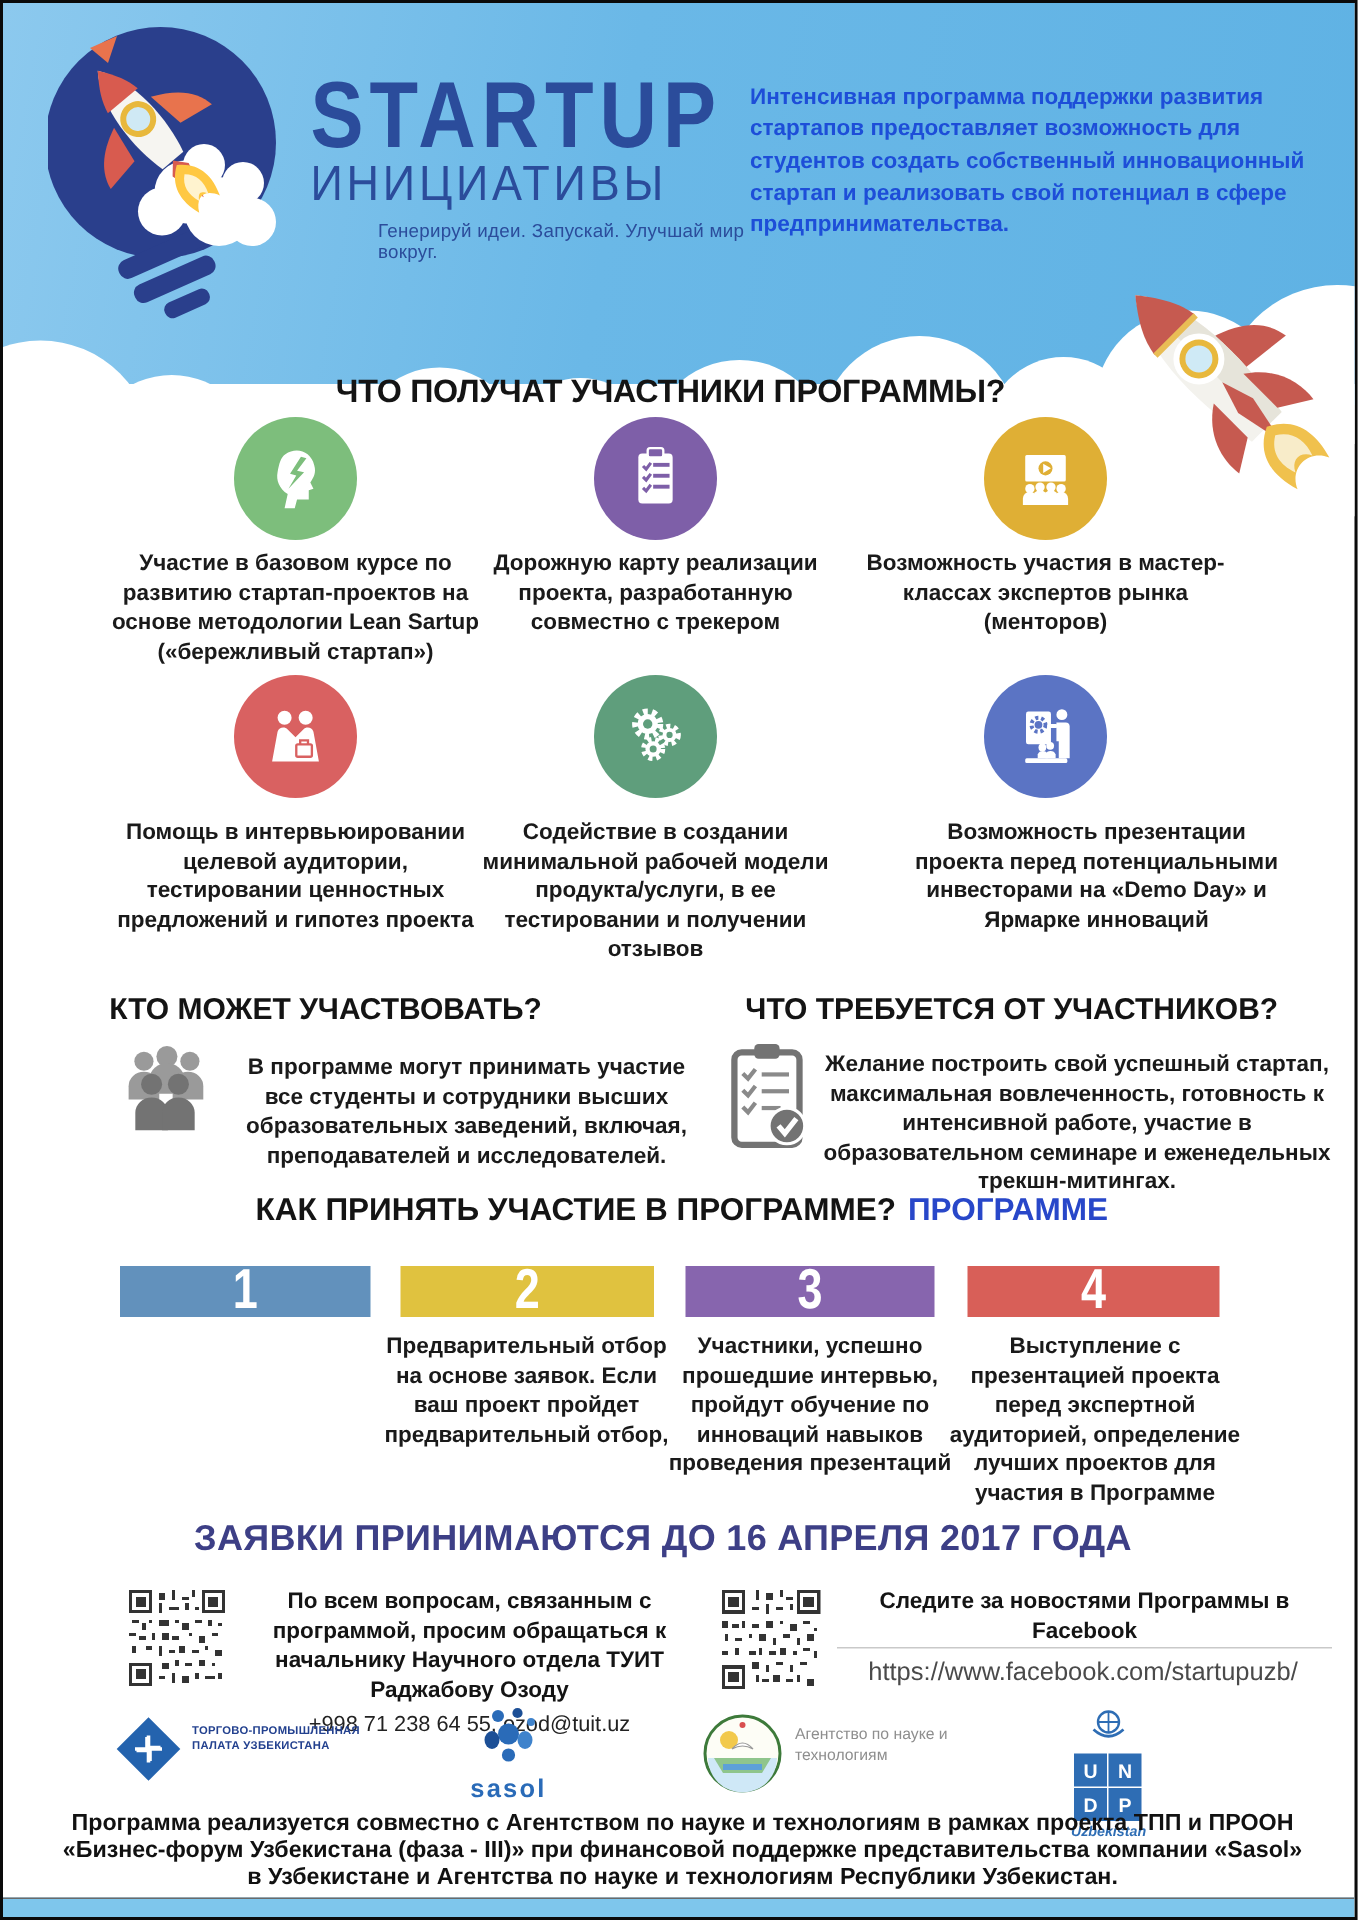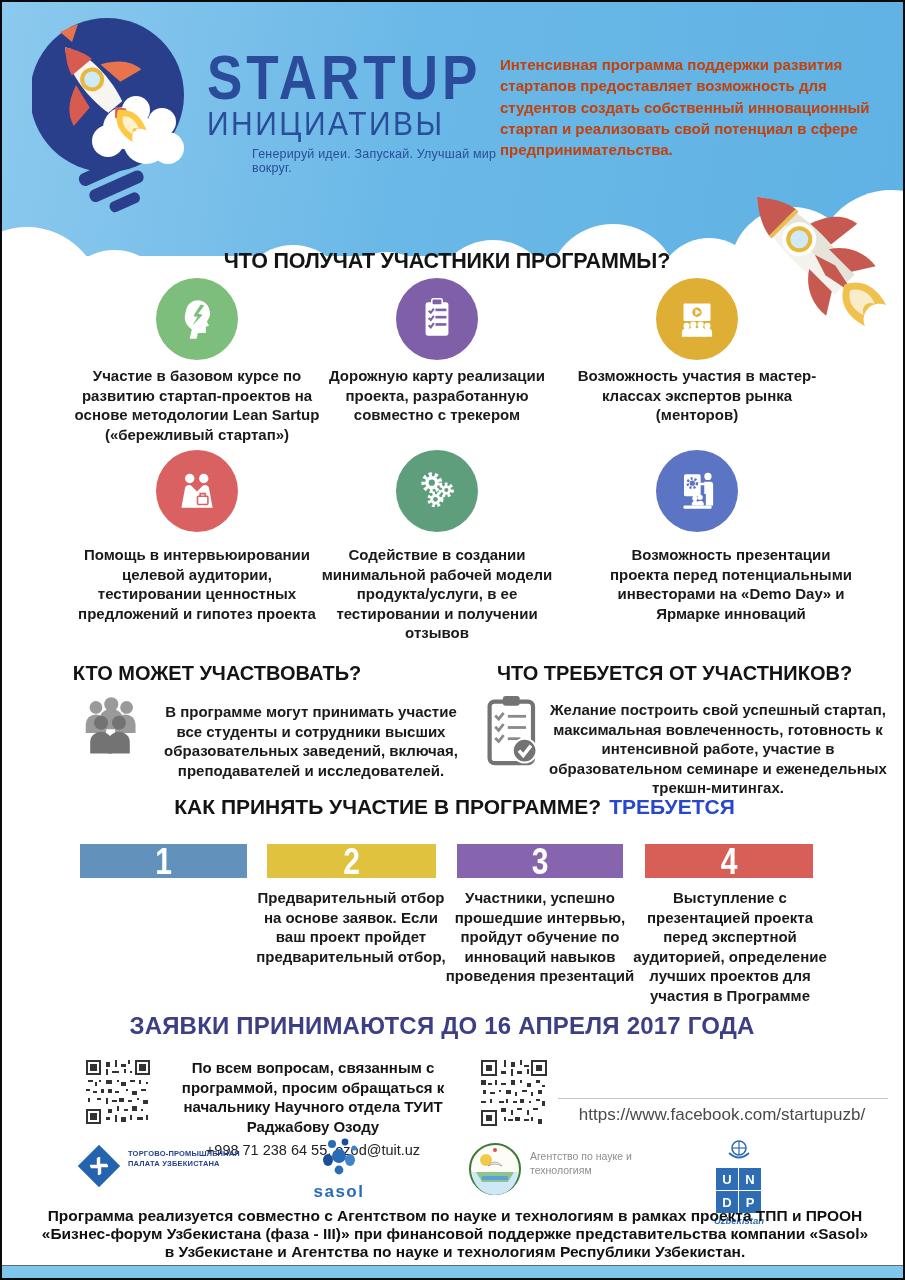--- a/index.html
+++ b/index.html
@@ -14,21 +14,21 @@
   .cloud-base{ position:absolute; left:0; top:254px; width:905px; height:40px; background:#fff; z-index:2; }
 
   .bulb{ position:absolute; left:30px; top:8px; z-index:3; }
 
   .title-block{ position:absolute; left:205px; top:44px; width:300px; z-index:3; color:#2b4c9b; }
   .logo-title{ font-size:53px; font-weight:700; letter-spacing:4px; transform:scaleY(1.18); transform-origin:top left; line-height:1; }
   .logo-subtitle{ font-size:30px; font-weight:400; letter-spacing:2.5px; margin-top:8px; line-height:1; transform:scaleY(1.1); transform-origin:top left; }
   .logo-tagline{ font-size:12.5px; font-weight:400; letter-spacing:.2px; margin-top:9px; border-top:1px solid rgba(43,76,155,.0);margin-left:45px; }
 
   .intro{ position:absolute; left:498px; top:52px; width:390px; z-index:3;
-          color:#c2410c; font-weight:700; font-size:15px; line-height:1.42; }
+          color:#1d4ed8; font-weight:700; font-size:15px; line-height:1.42; }
 
   .big-rocket{ position:absolute; left:698px; top:158px; z-index:4; }
 
   
   .benefits-heading{ position:absolute; left:0; top:247px; width:890px; text-align:center;
                      font-size:21.5px; font-weight:700; color:#141414; z-index:5; letter-spacing:-.2px; }
   .col{ position:absolute; width:250px; text-align:center; z-index:5; }
   .r1{ top:276px; } .r2{ top:448px; }
   .c1{ left:70px; } .c2{ left:310px; } .c3{ left:570px; }
   .benefit-circle{ width:82px; height:82px; border-radius:50%; margin:0 auto;
@@ -318,21 +318,21 @@
         <polyline points="16,62 21,67 28,58"></polyline>
           <line x1="34" y1="63" x2="52" y2="63"></line>
       </g>
       <circle cx="58" cy="80" r="17" fill="#737373" stroke="#fff" stroke-width="3"></circle>
       <polyline points="50,80 56,87 67,73" stroke="#fff" stroke-width="5" fill="none"></polyline>
     </svg>
   </div>
   <div class="req-text">Желание построить свой успешный стартап, максимальная вовлеченность, готовность к интенсивной работе, участие в образовательном семинаре и еженедельных трекшн-митингах.</div>
 
   <div class="how-heading">
-    <span>КАК ПРИНЯТЬ УЧАСТИЕ В ПРОГРАММЕ?</span><span class="free">ТРЕБУЕТСЯ</span>
+    <span>КАК ПРИНЯТЬ УЧАСТИЕ В ПРОГРАММЕ?</span><span class="free">ПРОГРАММЕ</span>
   </div>
 
   <div class="step-bar sb1">
       <span>1</span>
     </div>
   <div class="step-bar sb2">
       <span>2</span>
     </div>
   <div class="step-bar sb3">
       <span>3</span>
@@ -460,20 +460,21 @@
           <rect x="23" y="21" width="2" height="1"></rect>
         <rect x="10" y="25" width="1" height="2"></rect>
           <rect x="12" y="26" width="2" height="1"></rect>
           <rect x="15" y="25" width="2" height="2"></rect>
         <rect x="19" y="26" width="2" height="1"></rect>
           <rect x="22" y="25" width="1" height="2"></rect>
           <rect x="25" y="26" width="2" height="2"></rect>
       </g>
     </svg>
   </div>
+  <div class="contact-right">Следите за новостями Программы в Facebook</div>
   <div class="fb-divider"></div>
   <a class="fb-url" href="#">https://www.facebook.com/startupuzb/</a>
 
   <div class="partner tpp">
     <svg width="46" height="46" viewBox="0 0 46 46">
       <rect x="8" y="8" width="30" height="30" transform="rotate(45 23 23)" fill="#2463ae"></rect>
       <g stroke="#fff" stroke-width="2.4" fill="none">
         <path d="M14 23 h8 v-8"></path>
           <path d="M23 14 v8 h8"></path>
           <path d="M32 23 h-8 v8"></path>

